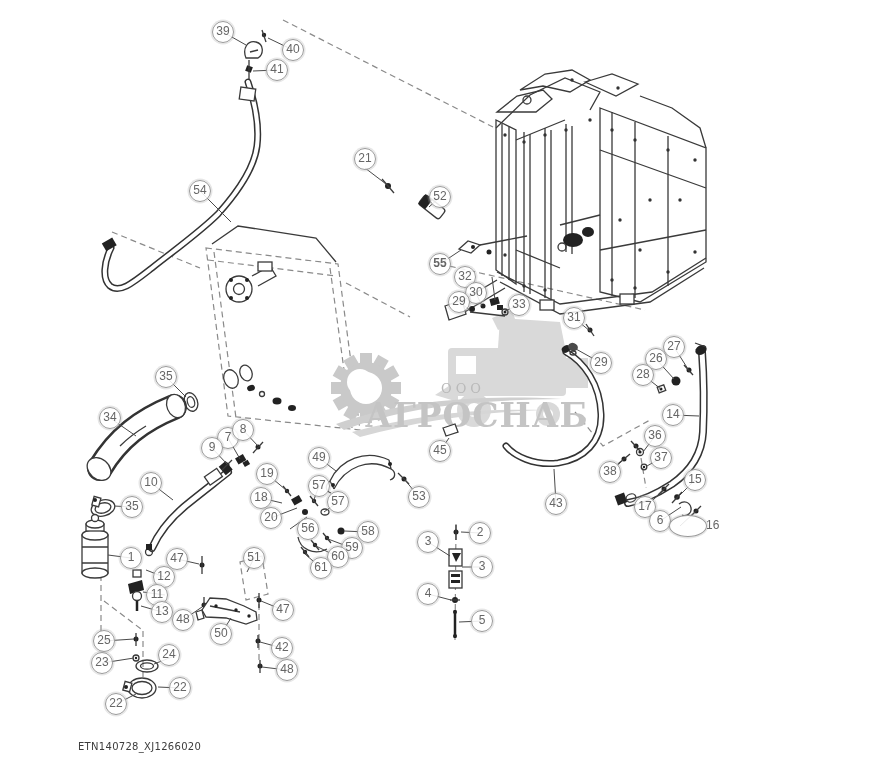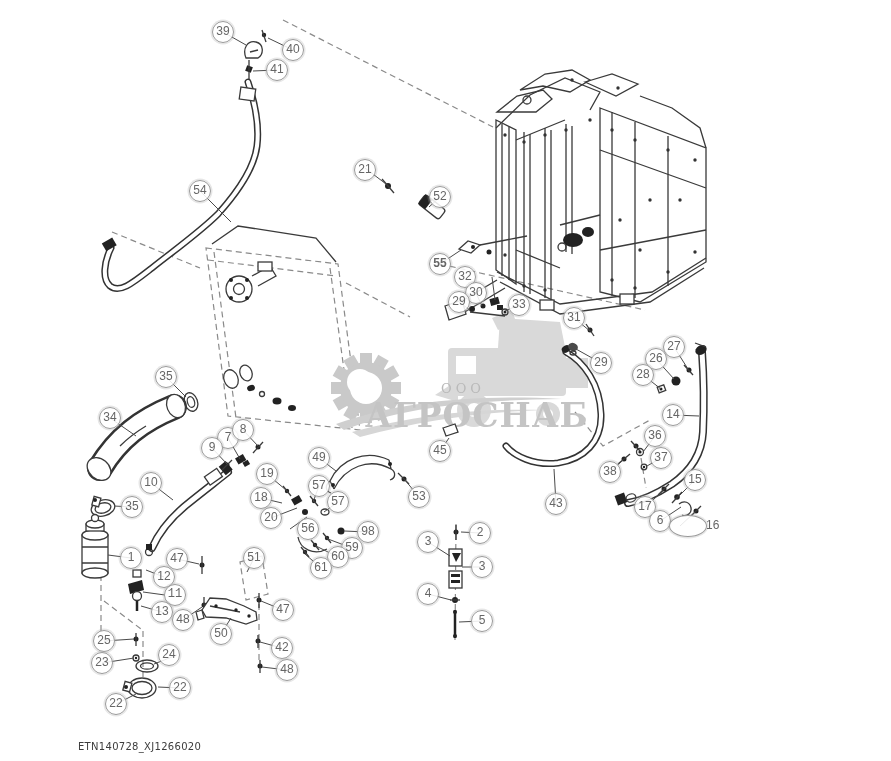--- a/index.html
+++ b/index.html
@@ -421,21 +421,21 @@
         <line x1="180" y1="688" x2="158" y2="687"></line>
         <line x1="116" y1="704" x2="136" y2="694"></line>
       </g>
   </svg>
 
   <div id="callout-layer">
       <div class="callout" style="left: 212px; top: 21px;">39</div>
       <div class="callout" style="left: 282px; top: 39px;">40</div>
       <div class="callout" style="left: 266px; top: 59px;">41</div>
       <div class="callout" style="left: 189px; top: 180px;">54</div>
-      <div class="callout" style="left: 354px; top: 159px;">21</div>
+      <div class="callout" style="left: 354px; top: 148px;">21</div>
       <div class="callout" style="left: 429px; top: 186px;">52</div>
       <div class="callout" style="left: 429px; top: 253px; font-weight: bold;">55</div>
       <div class="callout" style="left: 454px; top: 266px;">32</div>
       <div class="callout" style="left: 465px; top: 282px;">30</div>
       <div class="callout" style="left: 448px; top: 291px;">29</div>
       <div class="callout" style="left: 508px; top: 294px;">33</div>
       <div class="callout" style="left: 563px; top: 307px;">31</div>
       <div class="callout" style="left: 590px; top: 352px;">29</div>
       <div class="callout" style="left: 663px; top: 336px;">27</div>
       <div class="callout" style="left: 645px; top: 348px;">26</div>
@@ -454,37 +454,37 @@
       <div class="callout" style="left: 232px; top: 419px;">8</div>
       <div class="callout" style="left: 201px; top: 437px;">9</div>
       <div class="callout" style="left: 140px; top: 472px;">10</div>
       <div class="callout" style="left: 121px; top: 496px;">35</div>
       <div class="callout" style="left: 256px; top: 463px;">19</div>
       <div class="callout" style="left: 250px; top: 487px;">18</div>
       <div class="callout" style="left: 308px; top: 475px;">57</div>
       <div class="callout" style="left: 327px; top: 491px;">57</div>
       <div class="callout" style="left: 260px; top: 507px;">20</div>
       <div class="callout" style="left: 279px; top: 518px; margin-left: 18px;">56</div>
-      <div class="callout" style="left: 357px; top: 521px;">98</div>
+      <div class="callout" style="left: 357px; top: 521px;">58</div>
       <div class="callout" style="left: 341px; top: 537px;">59</div>
       <div class="callout" style="left: 327px; top: 546px;">60</div>
       <div class="callout" style="left: 310px; top: 557px;">61</div>
       <div class="callout" style="left: 308px; top: 447px;">49</div>
       <div class="callout" style="left: 408px; top: 486px;">53</div>
       <div class="callout" style="left: 429px; top: 440px;">45</div>
       <div class="callout" style="left: 545px; top: 493px;">43</div>
       <div class="callout" style="left: 469px; top: 522px;">2</div>
       <div class="callout" style="left: 417px; top: 531px;">3</div>
       <div class="callout" style="left: 471px; top: 556px;">3</div>
       <div class="callout" style="left: 417px; top: 583px;">4</div>
       <div class="callout" style="left: 471px; top: 610px;">5</div>
       <div class="callout" style="left: 120px; top: 547px;">1</div>
       <div class="callout" style="left: 166px; top: 548px;">47</div>
       <div class="callout" style="left: 153px; top: 566px;">12</div>
-      <div class="callout" style="left: 164px; top: 584px; font-family: Liberation Mono, monospace;">11</div>
+      <div class="callout" style="left: 146px; top: 584px;">11</div>
       <div class="callout" style="left: 151px; top: 601px;">13</div>
       <div class="callout" style="left: 172px; top: 609px;">48</div>
       <div class="callout" style="left: 243px; top: 547px;">51</div>
       <div class="callout" style="left: 210px; top: 623px;">50</div>
       <div class="callout" style="left: 272px; top: 599px;">47</div>
       <div class="callout" style="left: 271px; top: 637px;">42</div>
       <div class="callout" style="left: 276px; top: 659px;">48</div>
       <div class="callout" style="left: 93px; top: 630px;">25</div>
       <div class="callout" style="left: 91px; top: 652px;">23</div>
       <div class="callout" style="left: 158px; top: 644px;">24</div>

